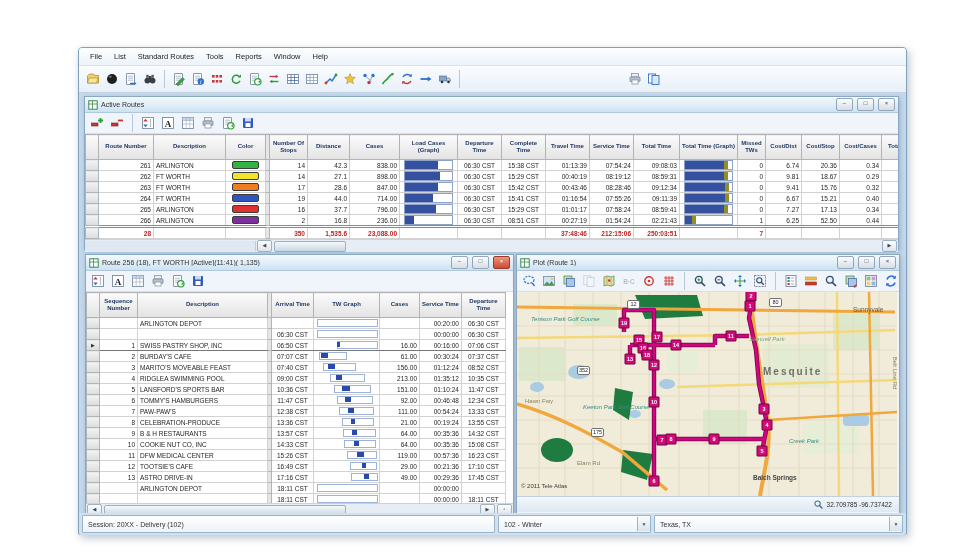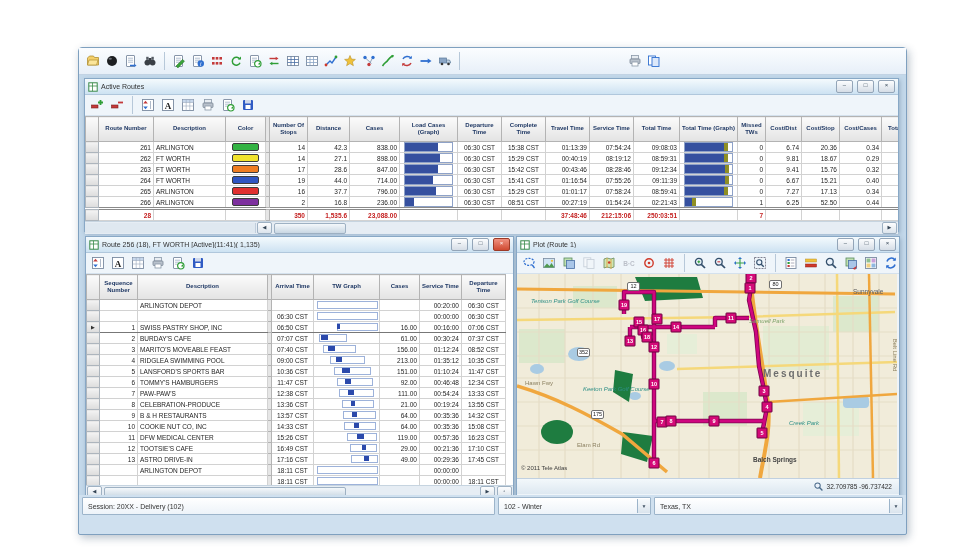--- a/index.html
+++ b/index.html
@@ -75,20 +75,29 @@
   .f1{width:406px;flex:0 0 auto;}
   .f2{width:146px;flex:0 0 auto;}
   .f3{flex:1;}
   .combo-arrow{margin-left:auto;width:12px;height:14px;background:linear-gradient(#f8fbfd,#dae4ed);
     border-left:1px solid #9cb4ca;display:flex;align-items:center;justify-content:center;font-size:5px;color:#456;}
 </style>
 </head>
 <body>
 
 <div class="app">
+  <div class="menubar" id="menubar">
+      <span>File</span>
+      <span>List</span>
+      <span>Standard Routes</span>
+      <span>Tools</span>
+      <span>Reports</span>
+      <span>Window</span>
+      <span>Help</span>
+    </div>
   <div class="toolbar" id="maintb">
       <span class="tbi">
         <svg width="14" height="14" viewBox="0 0 14 14">
           <path d="M1.5 4l2-2h4l1 1.5h4v7.5h-11z" fill="#f4cf6a" stroke="#b08f32" stroke-width="0.8"></path>
           <path d="M3 6h9l-1.5 5h-9z" fill="#fbe59a" stroke="#b08f32" stroke-width="0.7"></path>
         </svg>
       </span>
       <span class="tbi">
         <svg width="14" height="14" viewBox="0 0 14 14">
           <circle cx="7" cy="7" r="5" fill="#1d1f22"></circle>
@@ -1140,21 +1149,21 @@
             <path d="M113,53 L198,53" stroke="#cf067f" stroke-width="2.8" fill="none" stroke-linejoin="round"></path>
             <path d="M113,53 L113,70" stroke="#cf067f" stroke-width="2.8" fill="none" stroke-linejoin="round"></path>
             <path d="M107,40 L107,18 L137,18 L137,63" stroke="#cf067f" stroke-width="2.8" fill="none" stroke-linejoin="round"></path>
             <path d="M126,53 L126,63 L137,63" stroke="#cf067f" stroke-width="2.8" fill="none" stroke-linejoin="round"></path>
             <path d="M137,63 L137,192" stroke="#cf067f" stroke-width="2.8" fill="none" stroke-linejoin="round"></path>
             <path d="M137,147 L247,147" stroke="#cf067f" stroke-width="2.8" fill="none" stroke-linejoin="round"></path>
           </svg>
           <div class="mlabel golf" style="left: 14px; top: 24px;">Tenison Park Golf Course</div>
           <div class="mlabel town" style="left: 336px; top: 14px;">Sunnyvale</div>
           <div class="mlabel park" style="left: 232px; top: 44px;">Samuell Park</div>
-          <div class="mlabel city" style="left: 246px; top: 94px;">Mesquite</div>
+          <div class="mlabel city" style="left: 246px; top: 74px;">Mesquite</div>
           <div class="mlabel road" style="left: 8px; top: 106px;">Hawn Fwy</div>
           <div class="mlabel golf" style="left: 66px; top: 112px;">Keeton Park Golf Course</div>
           <div class="mlabel road" style="left: 60px; top: 168px;">Elam Rd</div>
           <div class="mlabel golf" style="left: 272px; top: 146px;">Creek Park</div>
           <div class="mlabel city2" style="left: 236px; top: 182px;">Balch Springs</div>
           <div class="mlabel road" style="left: 362px; top: 78px; transform: rotate(90deg);">Belt Line Rd</div>
           <div class="shield" style="left: 110px; top: 8px;">12</div>
           <div class="shield" style="left: 252px; top: 6px;">80</div>
           <div class="shield" style="left: 60px; top: 74px;">352</div>
           <div class="shield" style="left: 74px; top: 136px;">175</div>

